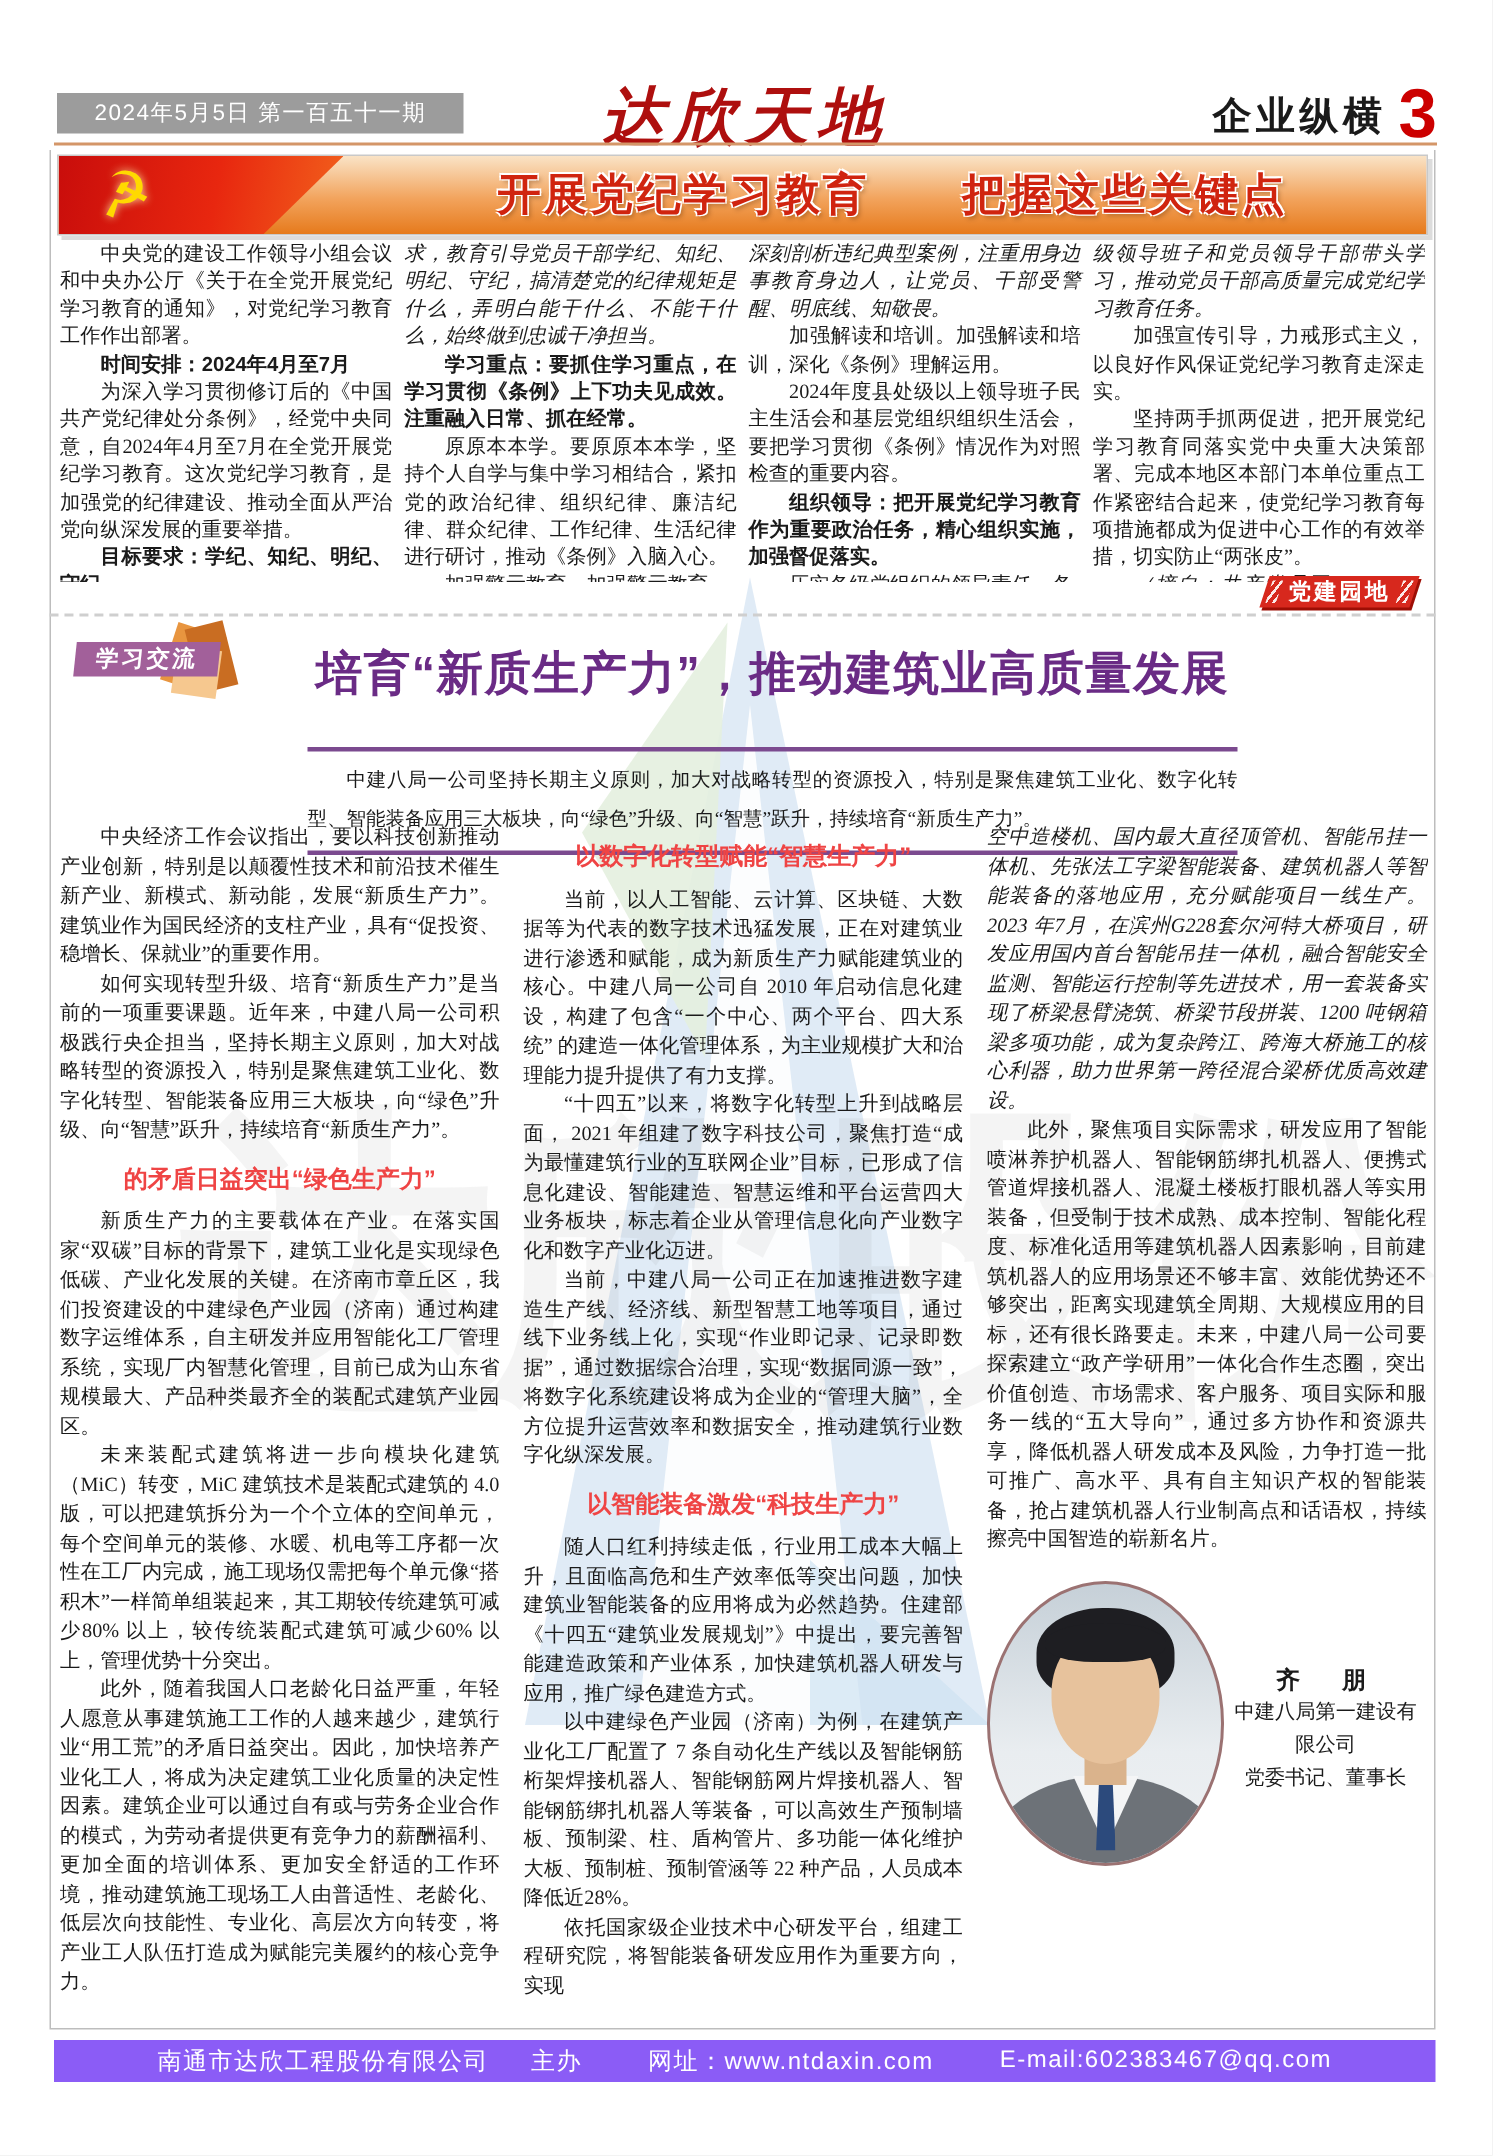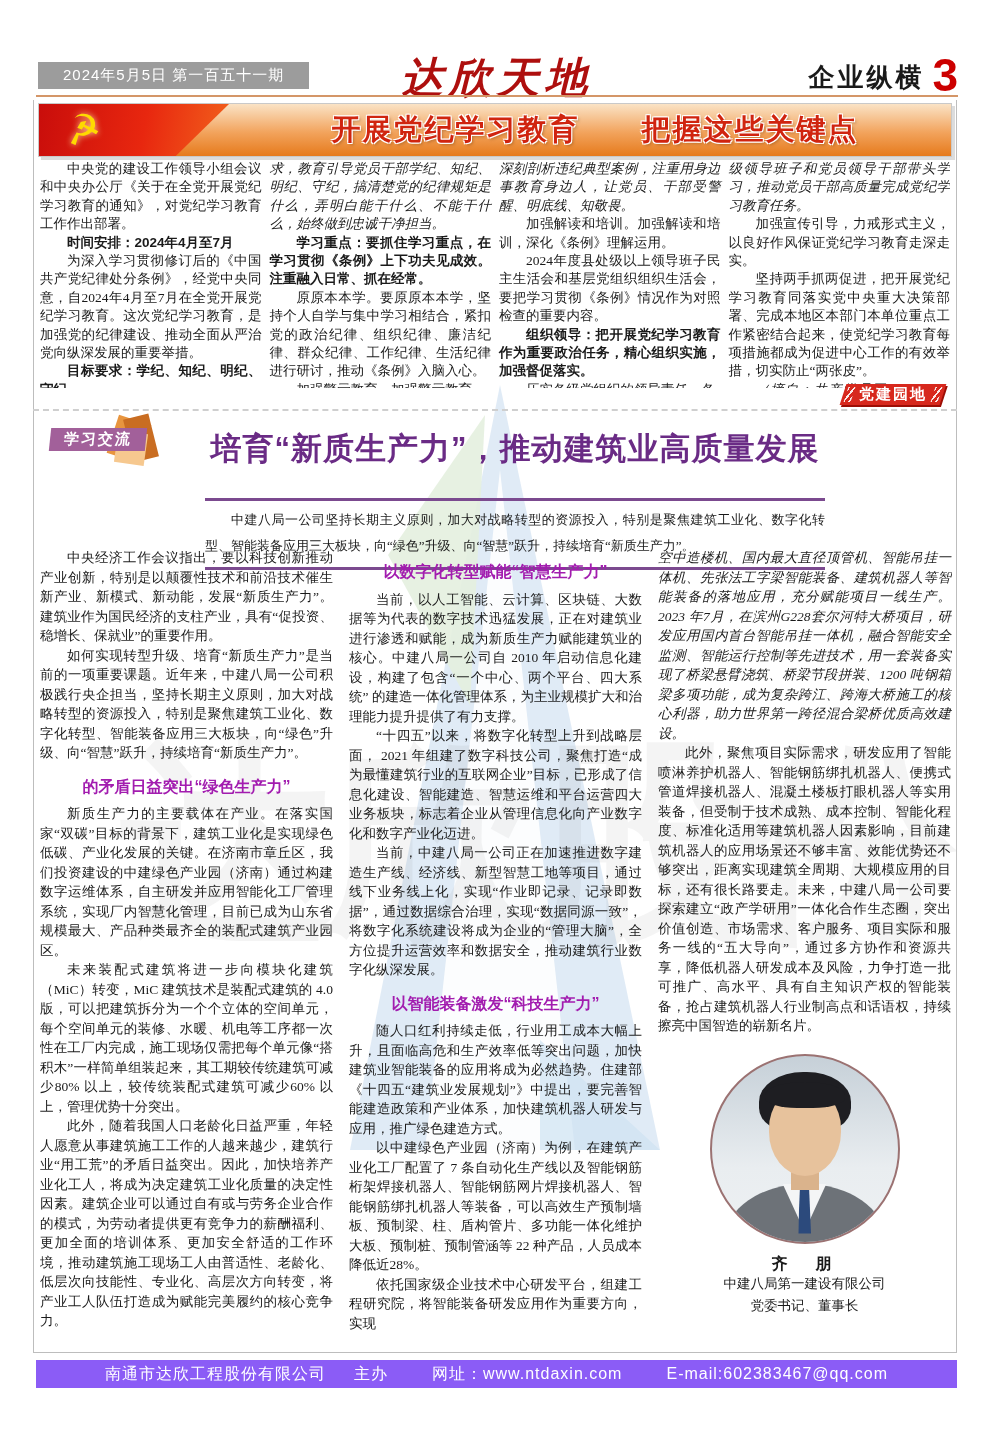--- a/index.html
+++ b/index.html
@@ -46,40 +46,40 @@
   .pb-badge .chev{position:absolute;top:3px;bottom:3px;width:7px;background:
       repeating-linear-gradient(115deg,#fff 0 2px,transparent 2px 5px);opacity:.9;}
   .pb-badge .chev.cl{left:3px;} .pb-badge .chev.cr{right:3px;}
   .pb-badge span{transform:skewX(18deg);display:inline-block;letter-spacing:2px;}
   
   .para{margin:0;text-align:justify;text-indent:2em;}
   .para.c{text-indent:0;font-style:italic;}
   .para.b{font-family:"Liberation Sans",sans-serif;font-weight:bold;}
   .para.src{font-style:italic;letter-spacing:1px;}
   .para.sub{text-indent:0;text-align:center;font-family:"Liberation Sans",sans-serif;font-weight:bold;
-            color:#a21caf;font-size:16px;margin:14px 0 8px;}
+            color:#ef4444;font-size:16px;margin:14px 0 8px;}
   
   .a2{position:absolute;left:33px;top:415px;width:924px;height:937px;z-index:1;}
   .xl-badge{position:absolute;left:17px;top:13px;z-index:2;}
   .fold{position:absolute;}
   .fold1{left:62px;top:-9px;width:34px;height:40px;background:#e8953f;transform:rotate(18deg);}
   .fold2{left:78px;top:-12px;width:26px;height:44px;background:#c96d22;transform:rotate(-14deg);}
   .fold3{left:66px;top:4px;width:30px;height:32px;background:#f6c88f;transform:rotate(8deg);}
   .xl-box{position:relative;background:#a2609a;color:#fff;font-family:"Liberation Sans",sans-serif;
           font-size:15px;font-weight:bold;padding:2px 14px;letter-spacing:2px;transform:skewX(-6deg);}
   .a2-title{position:absolute;left:172px;top:13px;width:620px;text-align:center;
             font-family:"Liberation Sans",sans-serif;font-weight:bold;font-size:31px;color:#6a2b85;letter-spacing:1px;}
   .a2-rule{position:absolute;left:172px;width:620px;height:3px;background:#7b4a8f;}
   .rule-top{top:83px;} .rule-bot{top:152px;}
   .a2-intro{position:absolute;left:172px;top:92px;width:620px;font-size:13px;line-height:26px;
             text-align:justify;text-indent:2em;}
   .a2-cols{position:absolute;left:7px;top:133px;width:912px;height:798px;display:flex;gap:16px;overflow:hidden;}
   .a2-col{width:293px;font-size:13.5px;line-height:19.5px;}
   
-  .figure{margin-top:18px;display:flex;flex-direction:column;align-items:center;}
+  .figure{margin-top:18px;display:flex;flex-direction:row;align-items:center;}
   .photo{position:relative;width:186px;height:186px;border-radius:50%;border:2px solid #9b7272;
          overflow:hidden;background:linear-gradient(to bottom,#c6d0d8 0%,#e9edf0 60%,#eef1f3 100%);}
   .ph-hair{position:absolute;left:50%;top:16px;transform:translateX(-50%);width:92px;height:62px;
            background:#1e1e22;border-radius:48% 48% 42% 42%;}
   .ph-face{position:absolute;left:50%;top:32px;transform:translateX(-50%);width:72px;height:88px;
            background:#e7c29c;border-radius:46% 46% 50% 50%;}
   .ph-fringe{position:absolute;left:50%;top:26px;transform:translateX(-50%);width:80px;height:26px;
            background:#1e1e22;border-radius:50% 50% 40% 40%;}
   .ph-neck{position:absolute;left:50%;top:112px;transform:translateX(-50%);width:28px;height:22px;background:#dab38c;}
   .ph-suit{position:absolute;left:50%;top:128px;transform:translateX(-50%);width:160px;height:64px;

